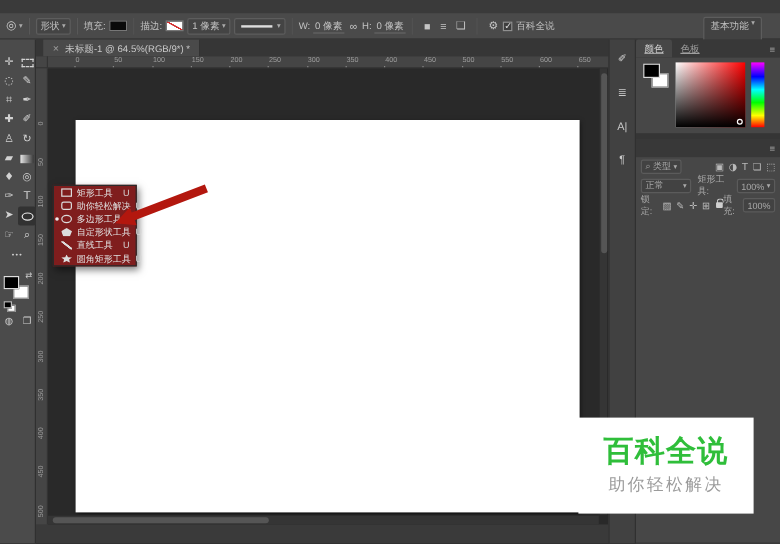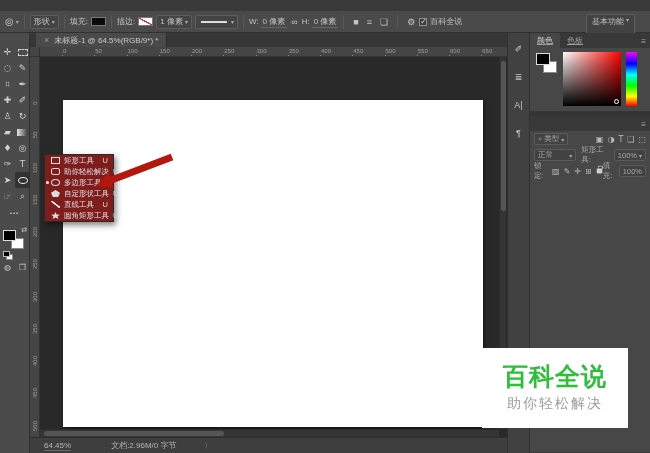--- a/index.html
+++ b/index.html
@@ -324,25 +324,20 @@
     </div>
   <div class="viewport"></div>
   <div class="canvas"></div>
   <div class="vscroll">
       <span class="thumb"></span>
     </div>
   <div class="hscroll">
       <span class="thumb"></span>
     </div>
 
-  <div class="statusbar">
-    <span class="st-zoom">64.45%</span>
-    <span class="st-doc">文档:2.96M/0 字节</span>
-    <span class="st-arrow">〉</span>
-  </div>
 
   <div class="dockstrip">
 
   <div class="dock-ic" style="--i: 0;">
         <span>✐</span>
       </div>
       <div class="dock-ic" style="--i: 1;">
         <span>≣</span>
       </div>
       <div class="dock-ic" style="--i: 2;">

